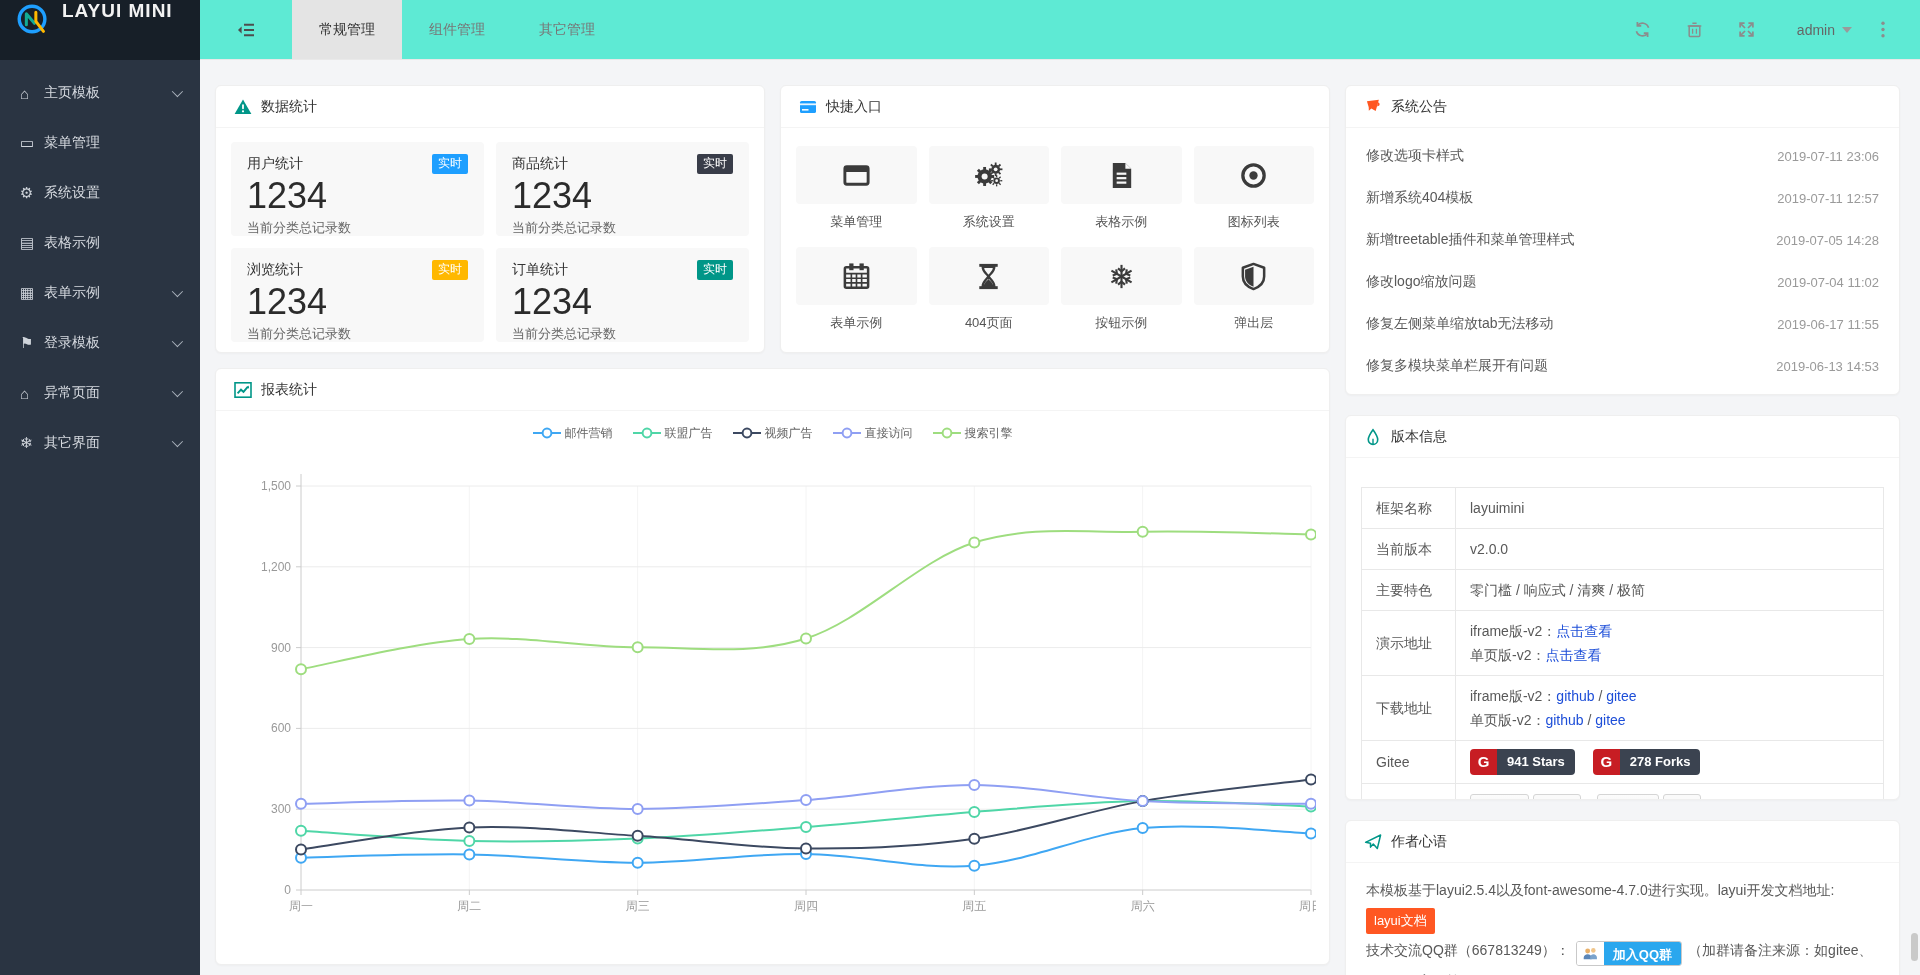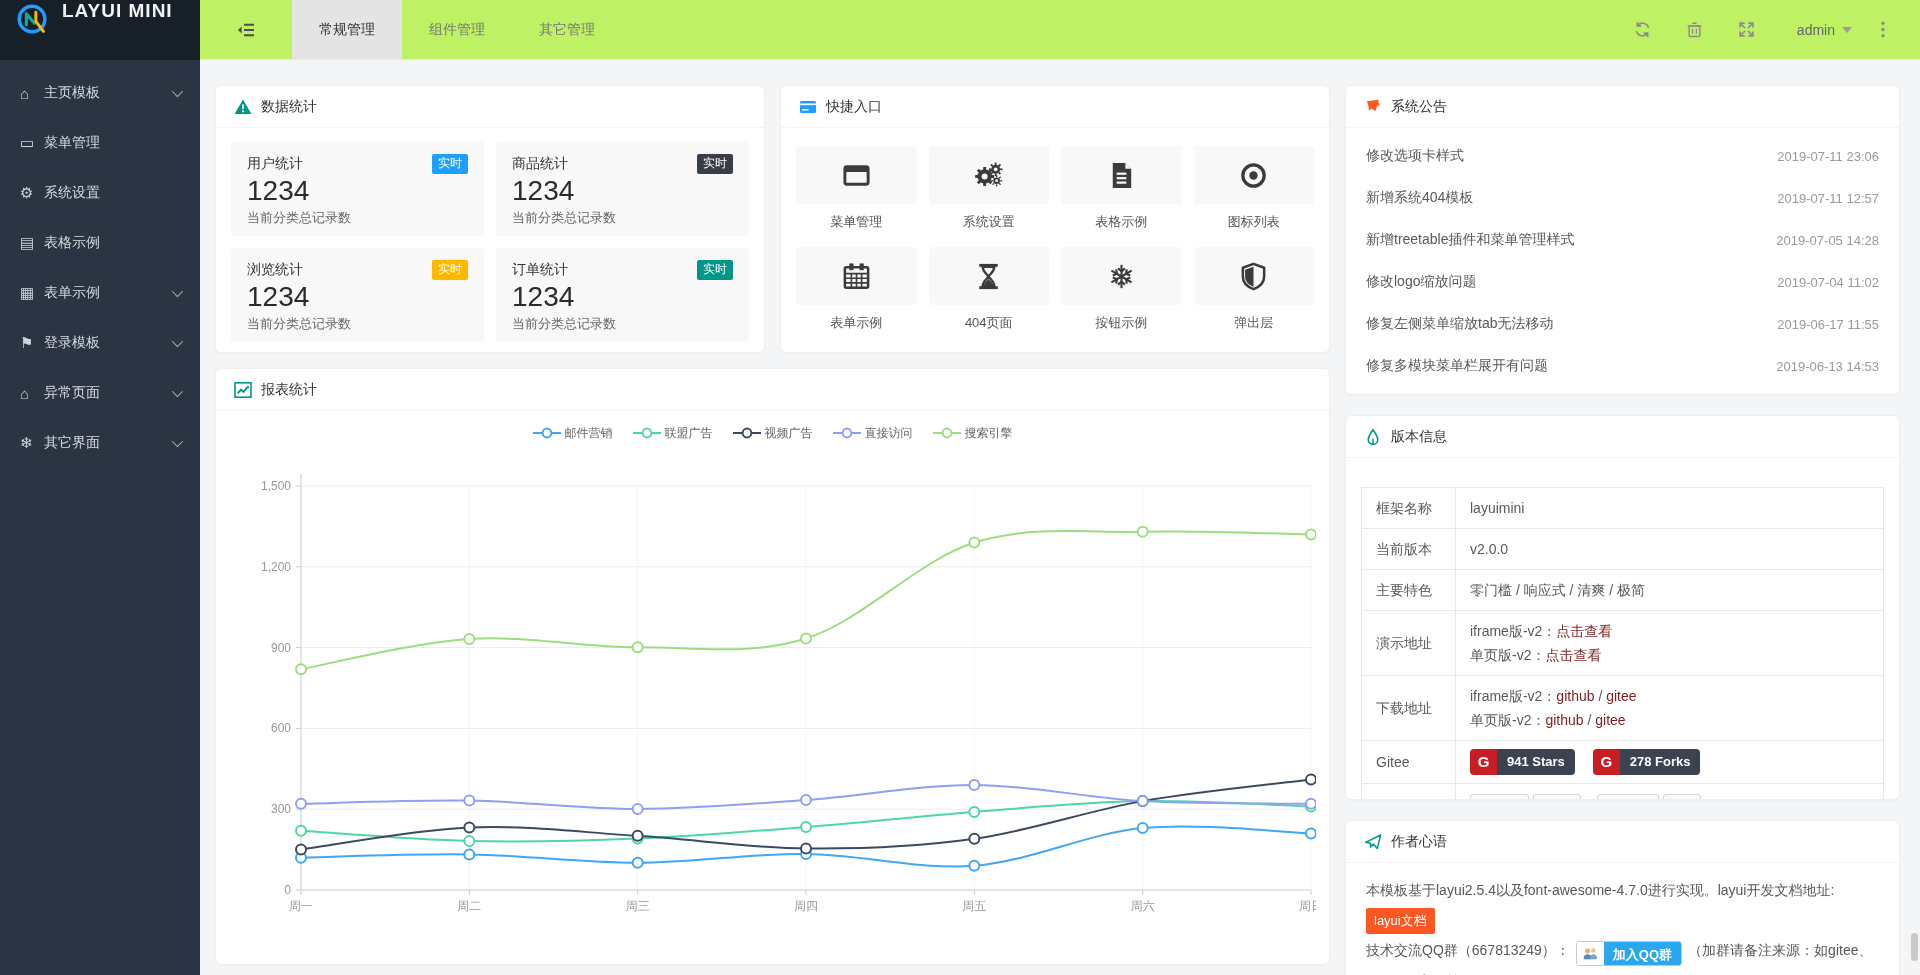--- a/index.html
+++ b/index.html
@@ -12,21 +12,21 @@
   .logo { height:60px; background:#171f28; display:flex; align-items:flex-start; padding-left:14px; }
   .logo-mark { width:38px; height:38px; display:inline-flex; }
   .logo-text { color:#f2f2f2; font-size:19px; font-weight:bold; letter-spacing:1px; margin-left:10px; white-space:nowrap; }
   .menu { list-style:none; padding-top:8px; }
   .menu li { height:50px; display:flex; align-items:center; padding:0 20px; color:#d6dae0; font-size:14px; cursor:pointer; }
   .menu-ico { width:24px; font-size:15px; color:#cfd4db; flex:none; }
   .menu-label { flex:1; }
   .chev { width:8px; height:8px; border-right:1.6px solid #aab2bc; border-bottom:1.6px solid #aab2bc; transform:rotate(45deg) translateY(-2px); flex:none; }
 
   
-  .topbar { position:absolute; left:200px; top:0; right:0; height:60px; background:#bef264; border-bottom:1px solid #e9e9e9; display:flex; align-items:stretch; }
+  .topbar { position:absolute; left:200px; top:0; right:0; height:60px; background:#5eead4; border-bottom:1px solid #e9e9e9; display:flex; align-items:stretch; }
   .collapse-btn { width:92px; display:flex; align-items:center; justify-content:center; cursor:pointer; }
   .tabs { display:flex; }
   .tab { padding:0 27px; line-height:59px; font-size:14px; color:#777; cursor:pointer; white-space:nowrap; }
   .tab.active { background:#e4e4e4; color:#333; }
   .topbar-right { margin-left:auto; display:flex; align-items:center; padding-right:24px; }
   .tb-ico { width:52px; display:flex; justify-content:center; cursor:pointer; }
   .admin-box { display:flex; align-items:center; gap:7px; margin:0 18px 0 24px; cursor:pointer; color:#666; font-size:14px; }
   .more-btn { width:26px; display:flex; justify-content:center; cursor:pointer; }
 
   
@@ -40,21 +40,21 @@
   .row-top { display:flex; gap:15px; }
   .panel-stats { width:550px; height:268px; }
   .panel-quick { width:550px; height:268px; }
 
   
   .stat-grid { display:grid; grid-template-columns:1fr 1fr; gap:12px; padding:14px 15px; }
   .stat-card { background:#f8f8f8; border-radius:4px; height:94px; padding:12px 16px; }
   .stat-top { display:flex; align-items:center;text-align:right; }
   .stat-label { font-size:14px; color:#333; }
   .stat-badge { margin-left:auto; font-size:12px; color:#fff; padding:2px 6px; border-radius:2px; line-height:1.3; }
-  .stat-num { font-size:28px; color:#2b2b2b; margin-top:1px; }
+  .stat-num { font-size:36px; color:#2b2b2b; margin-top:1px; }
   .stat-desc { font-size:13px; color:#666; margin-top:2px; }
 
   
   .quick-grid { display:grid; grid-template-columns:repeat(4,1fr); gap:16px 12px; padding:18px 15px; }
   .tile { text-align:center; cursor:pointer; }
   .tile-box { height:58px; background:#f8f8f8; border-radius:4px; display:flex; align-items:center; justify-content:center; }
   .tile-box svg { width:31px; height:31px; }
   .tile-label { margin-top:9px; font-size:13px; color:#555; }
 
   
@@ -68,21 +68,21 @@
   .ann-list { list-style:none; padding-top:7px; }
   .ann-list li { height:42px; display:flex; align-items:center; padding:0 20px; font-size:14px; color:#595959; cursor:pointer; }
   .ann-time { margin-left:auto; font-size:13px; color:#9a9a9a; }
 
   
   .panel-version { margin-top:20px; height:385px; }
   .v-body { padding:13px 15px; }
   .vtable { width:100%; border-collapse:collapse; font-size:14px; color:#595959;margin-top:16px; }
   .vtable td { border:1px solid #e8e8e8; padding:8px 14px; line-height:24px; }
   .vlabel { width:94px; }
-  .vtable a { color:#7f1d1d; text-decoration:none; cursor:pointer; }
+  .vtable a { color:#1d4ed8; text-decoration:none; cursor:pointer; }
   .gitee-badge { display:inline-flex; height:26px; border-radius:4px; overflow:hidden; margin-right:14px; font-size:13px; font-weight:bold; vertical-align:middle; cursor:pointer; }
   .gb-left { background:#c71d23; color:#fff; width:27px; display:flex; align-items:center; justify-content:center; font-size:15px; }
   .gb-right { background:#3b4350; color:#fff; padding:0 10px; line-height:26px; }
   .gh-group { display:inline-flex; align-items:center; margin-right:12px; vertical-align:middle; }
   .gh-btn, .gh-count { display:inline-flex; align-items:center; height:24px; border:1px solid #d5d5d5; border-radius:3px; padding:0 8px; font-size:12px; font-weight:bold; color:#333; cursor:pointer; }
   .gh-btn { background:linear-gradient(#fcfcfc,#eeeeee); gap:5px; }
   .gh-count { background:#fafafa; margin-left:4px; }
 
   
   .panel-author { margin-top:20px; }

